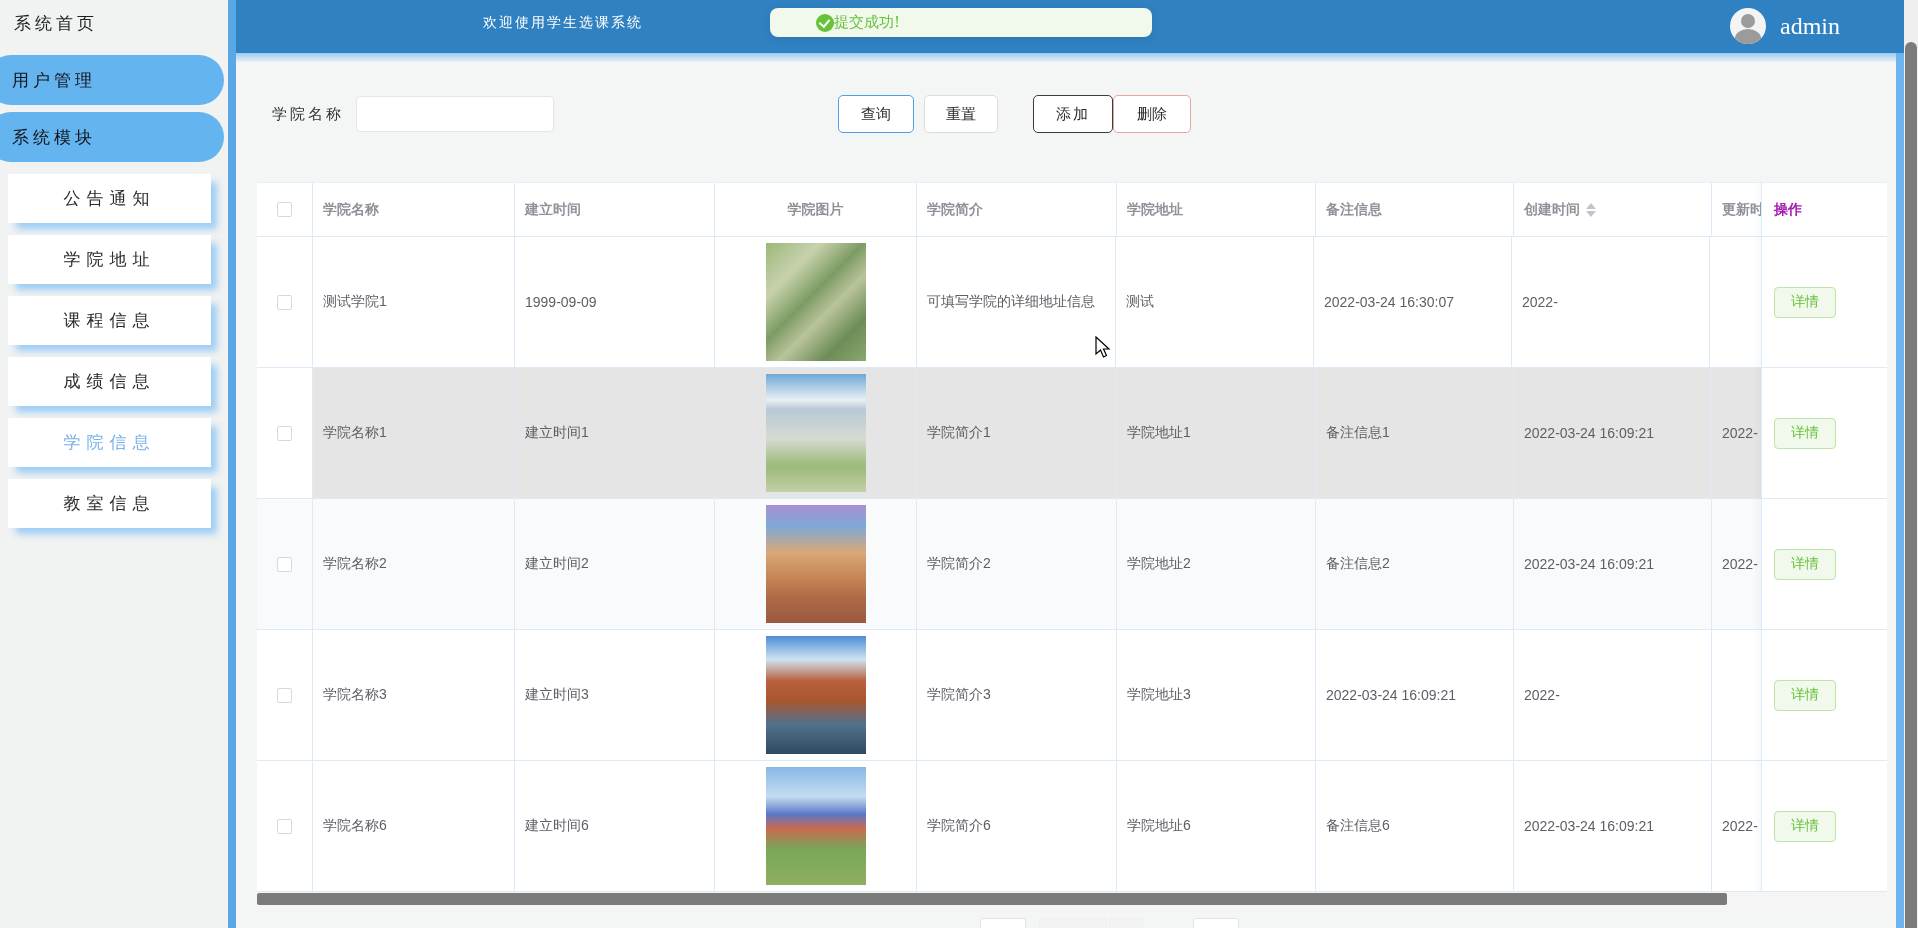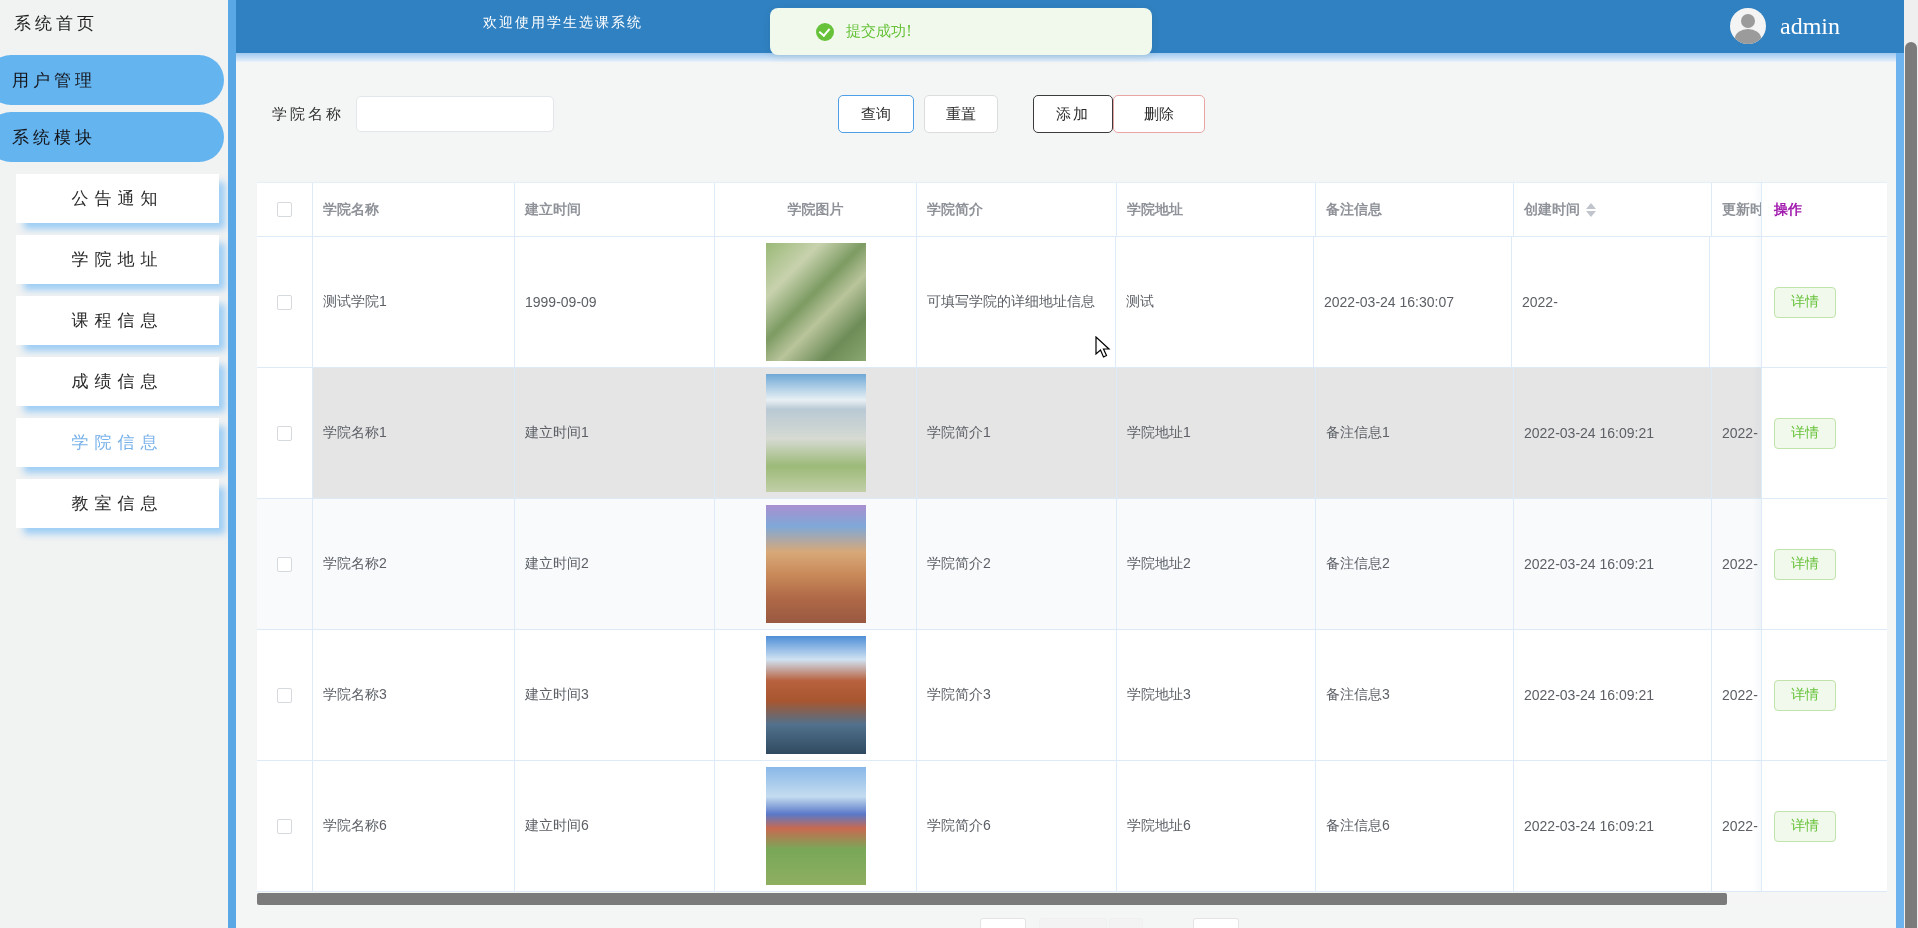--- a/index.html
+++ b/index.html
@@ -7,61 +7,61 @@
               font-family:"Liberation Sans", sans-serif; }
   .kai { font-family:"DejaVu Serif", serif; }
 
   
   .sidebar { position:absolute; left:0; top:0; width:228px; height:928px; background:#f1f2f2; }
   .side-home { position:absolute; left:14px; top:12px; font-size:17px; color:#1f1f1f; letter-spacing:4px; cursor:pointer; }
   .side-pill { position:absolute; left:-14px; width:238px; height:50px; background:#64b4f0;
                border-radius:26px; color:#14141a; font-size:17px; letter-spacing:4px;
                display:flex; align-items:center; padding-left:26px; cursor:pointer; }
   .pill-1 { top:55px; } .pill-2 { top:112px; }
-  .side-card { position:absolute; left:16px; width:203px; height:49px; background:#ffffff;
+  .side-card { position:absolute; left:8px; width:203px; height:49px; background:#ffffff;
                box-shadow:7px 7px 7px -1px #9ccdf5; display:flex; align-items:center; justify-content:center;
                font-size:17px; color:#2a2a2a; letter-spacing:6px; cursor:pointer; }
   .side-card.active { color:#77b1ea; }
 
   .side-divider { position:absolute; left:228px; top:0; width:8px; height:928px; background:#5aa7e6; }
 
   
   .header { position:absolute; left:236px; top:0; width:1682px; height:53px; background:#3081c1; }
   .header-title { position:absolute; left:327px; top:14px; transform:translateX(-50%); color:#ffffff;
                   font-size:14px; letter-spacing:2px; white-space:nowrap; }
   .header-strip { position:absolute; left:236px; top:53px; width:1660px; height:9px;
                   background:linear-gradient(180deg,#9ec9ef,#e8f1fa); }
   .userbox { position:absolute; right:78px; top:8px; display:flex; align-items:center; gap:14px; cursor:pointer; }
   .avatar { width:36px; height:36px; border-radius:50%; background:#f4f4f4; position:relative; overflow:hidden; }
   .avatar::before { content:""; position:absolute; left:11px; top:6px; width:14px; height:14px; border-radius:50%; background:#9b9b9b; }
   .avatar::after  { content:""; position:absolute; left:5px; top:21px; width:26px; height:18px; border-radius:50% 50% 0 0; background:#9b9b9b; }
   .username { color:#ffffff; font-size:24px; font-family:"Liberation Serif", serif; }
 
   
-  .toast { position:absolute; left:770px; top:8px; width:382px; height:47px; background:#f0f9eb;
-           border-radius:8px; display:flex; align-items:center; padding-left:46px; gap:12px;
+  .toast { position:absolute; left:770px; top:8px; width:382px; height:29px; background:#f0f9eb;
+           border-radius:8px; display:flex; align-items:center; padding-left:46px; gap:0;
            box-shadow:0 2px 8px rgba(0,0,0,.08); z-index:30; }
   .toast-check { width:18px; height:18px; border-radius:50%; background:#67c23a; position:relative; flex:0 0 18px; }
   .toast-check::after { content:""; position:absolute; left:5px; top:3px; width:5px; height:8px;
                         border:solid #fff; border-width:0 2px 2px 0; transform:rotate(40deg); }
   .toast-msg { color:#67c23a; font-size:15px; }
 
   
   .main { position:absolute; left:236px; top:62px; width:1660px; height:866px; background:#f4f5f5; }
 
   .search-row { position:absolute; left:36px; top:33px; height:38px; display:flex; align-items:center; }
   .search-label { font-size:15px; color:#333; letter-spacing:3px; margin-right:12px; }
   .search-input { width:198px; height:36px; background:#fff; border:1px solid #e3e6ea; border-radius:5px;
                   padding:0 10px; font-size:14px; color:#333; outline:none; }
   .btn { height:38px; border-radius:5px; background:#fff; font-size:15px; text-align:center; cursor:pointer;
          display:inline-flex; align-items:center; justify-content:center; color:#2b2b2b; }
   .btn-query { position:absolute; left:566px; top:0; width:76px; border:1px solid #4d9fe8; }
   .btn-reset { position:absolute; left:652px; top:0; width:74px; border:1px solid #dcdcdc; }
   .btn-add   { position:absolute; left:761px; top:0; width:80px; border:1px solid #3c3c3c; letter-spacing:2px; }
-  .btn-del   { position:absolute; left:841px; top:0; width:92px; border:1px solid #eba4a4; }
+  .btn-del   { position:absolute; left:841px; top:0; width:78px; border:1px solid #eba4a4; }
 
   
   .table-wrap { position:absolute; left:21px; top:120px; width:1630px; background:#fff; overflow:hidden; }
   .trow { display:flex; width:1653px; border-bottom:1px solid #dcebf7; background:#fff; }
   .trow.head { height:55px; border-top:1px solid #e4f0f9; }
   .trow.data { height:131px; }
   .trow.hl   { background:#e5e5e5; }
   .trow.stripe { background:#f8fafc; }
   .tcell { border-right:1px solid #dcebf7; display:flex; align-items:center; padding:0 10px;
            font-size:14px; color:#5c6066; overflow:hidden; white-space:nowrap; flex:0 0 auto; }
@@ -225,21 +225,20 @@
       <div class="tcell c0">
           <span class="checkbox"></span>
         </div>
       <div class="tcell c1">学院名称3</div>
       <div class="tcell c2">建立时间3</div>
       <div class="tcell c3">
           <div class="cimg img-3"></div>
         </div>
       <div class="tcell c4">学院简介3</div>
       <div class="tcell c5">学院地址3</div>
-      <div class="tcell c6">备注信息3</div>
       <div class="tcell c7">2022-03-24 16:09:21</div>
       <div class="tcell c8">2022-</div>
     </div>
 
     <div class="trow data">
       <div class="tcell c0">
           <span class="checkbox"></span>
         </div>
       <div class="tcell c1">学院名称6</div>
       <div class="tcell c2">建立时间6</div>

